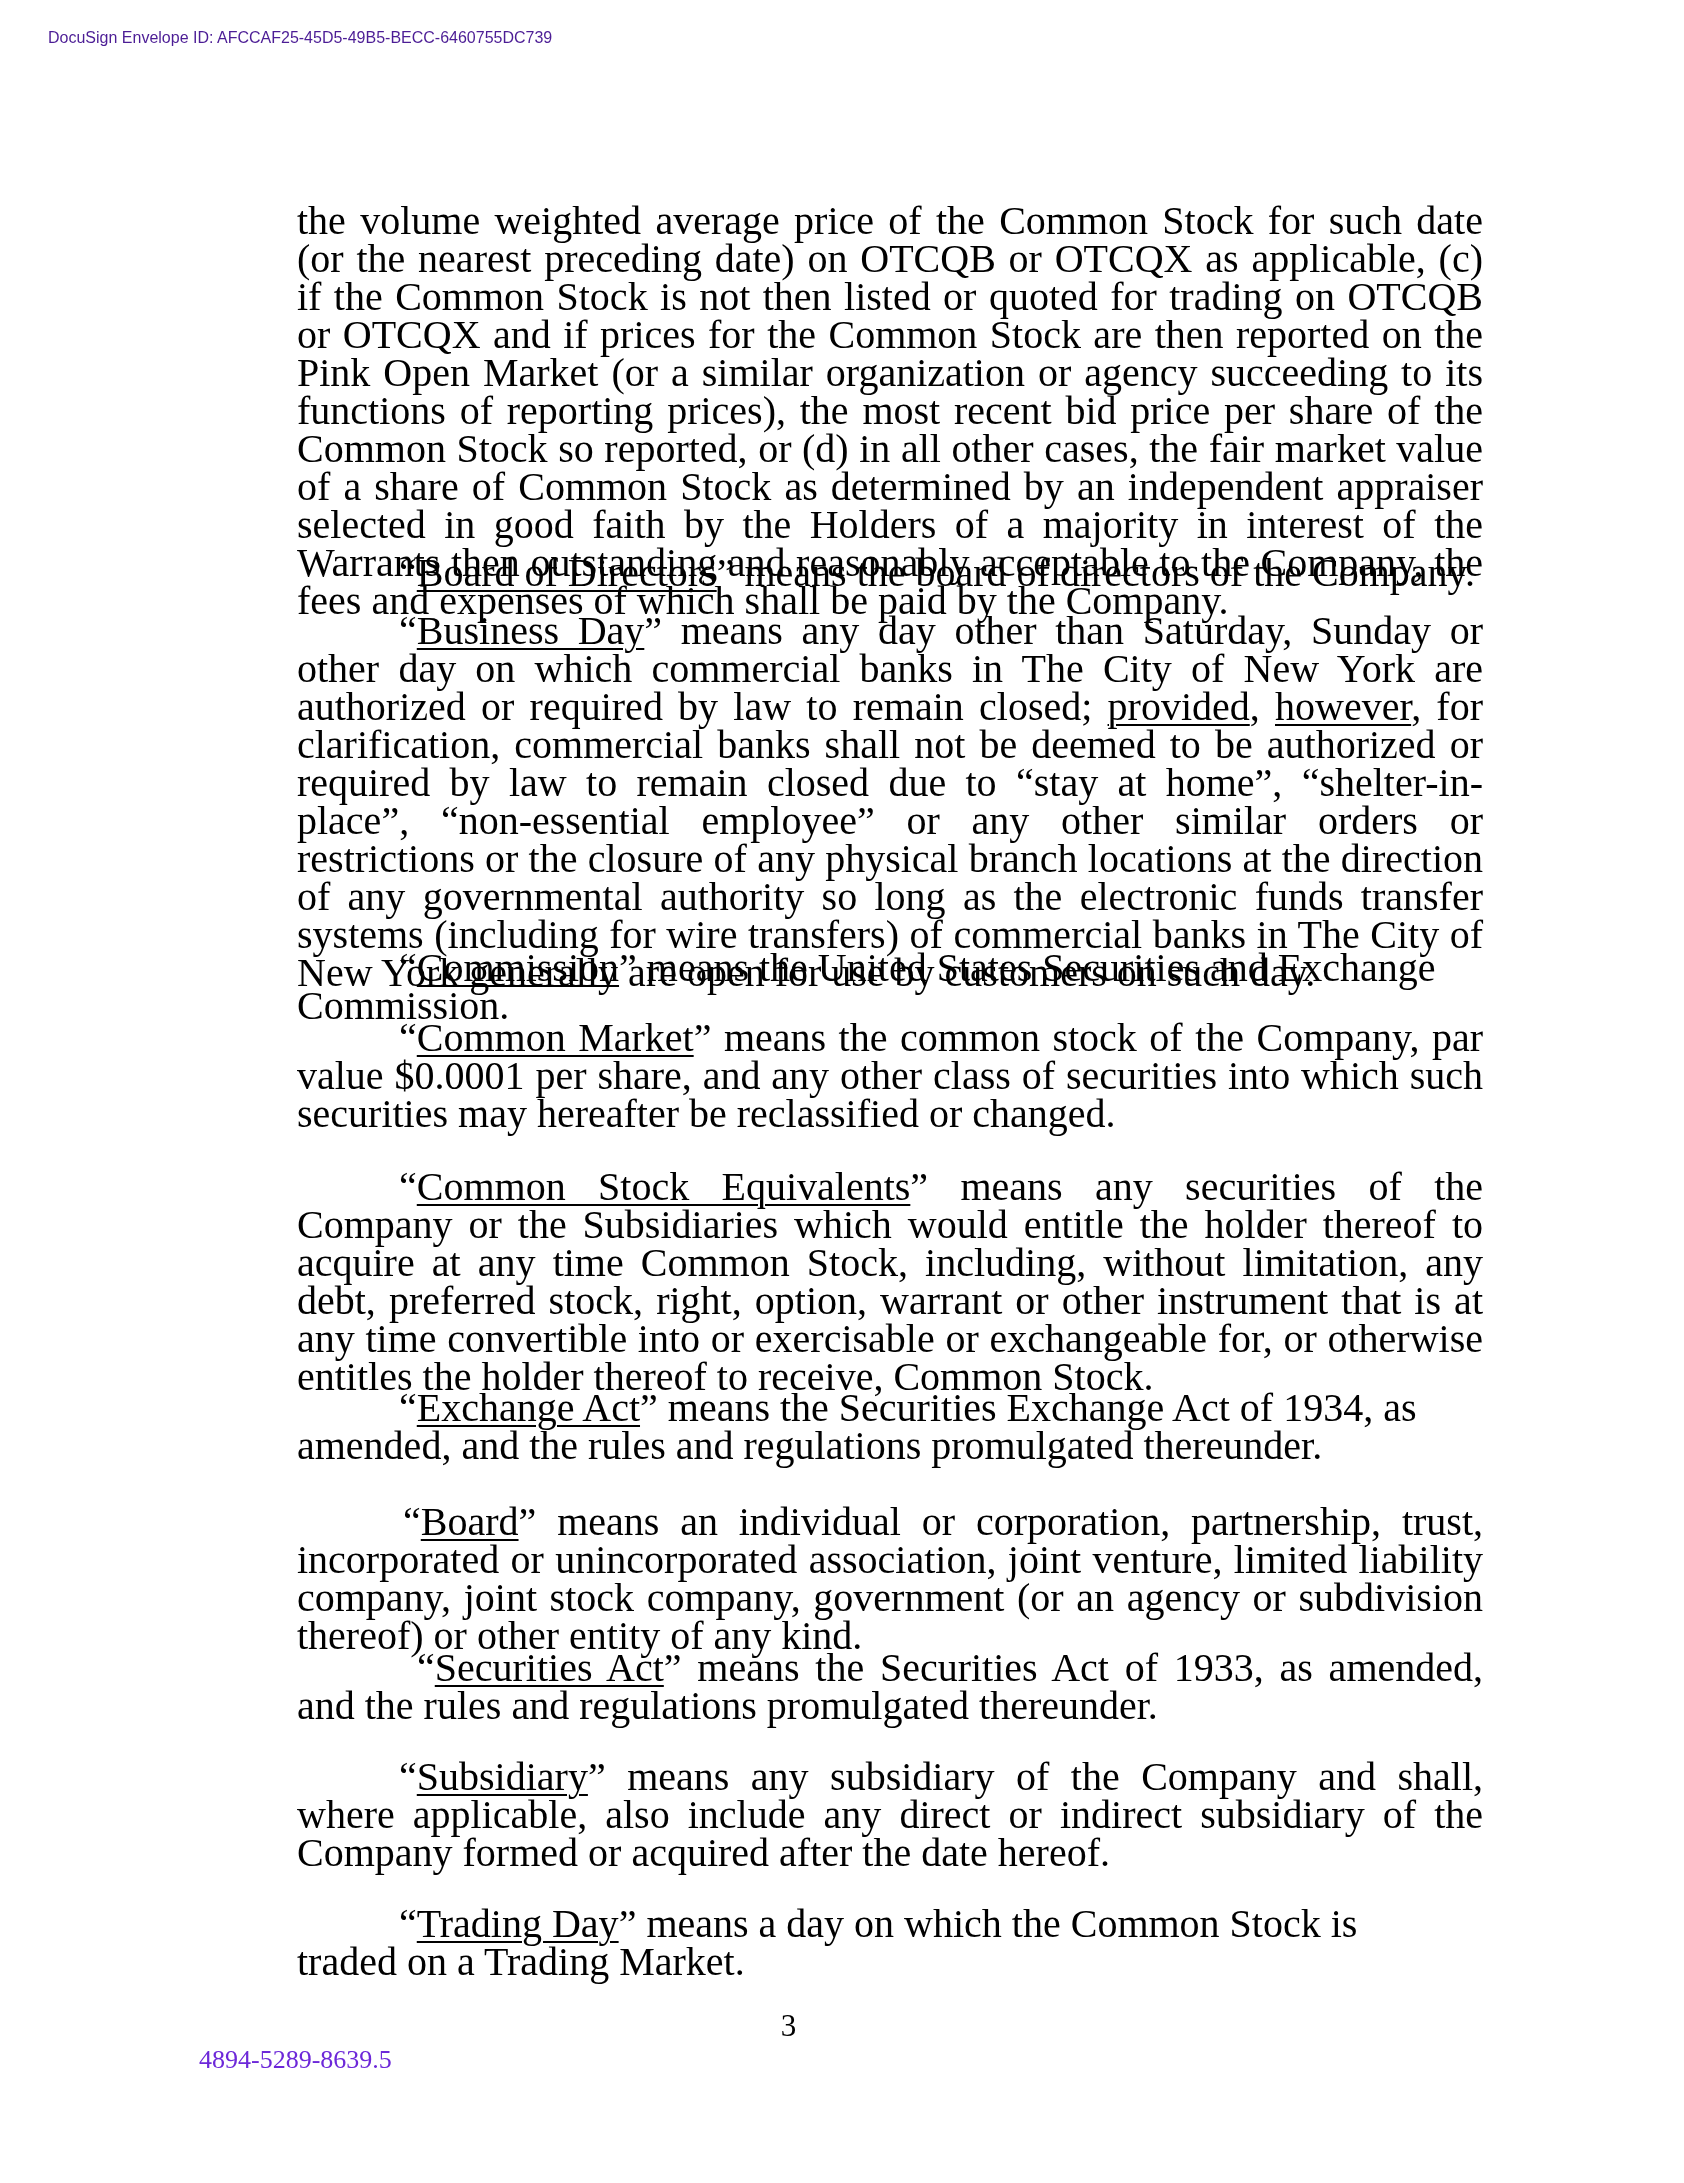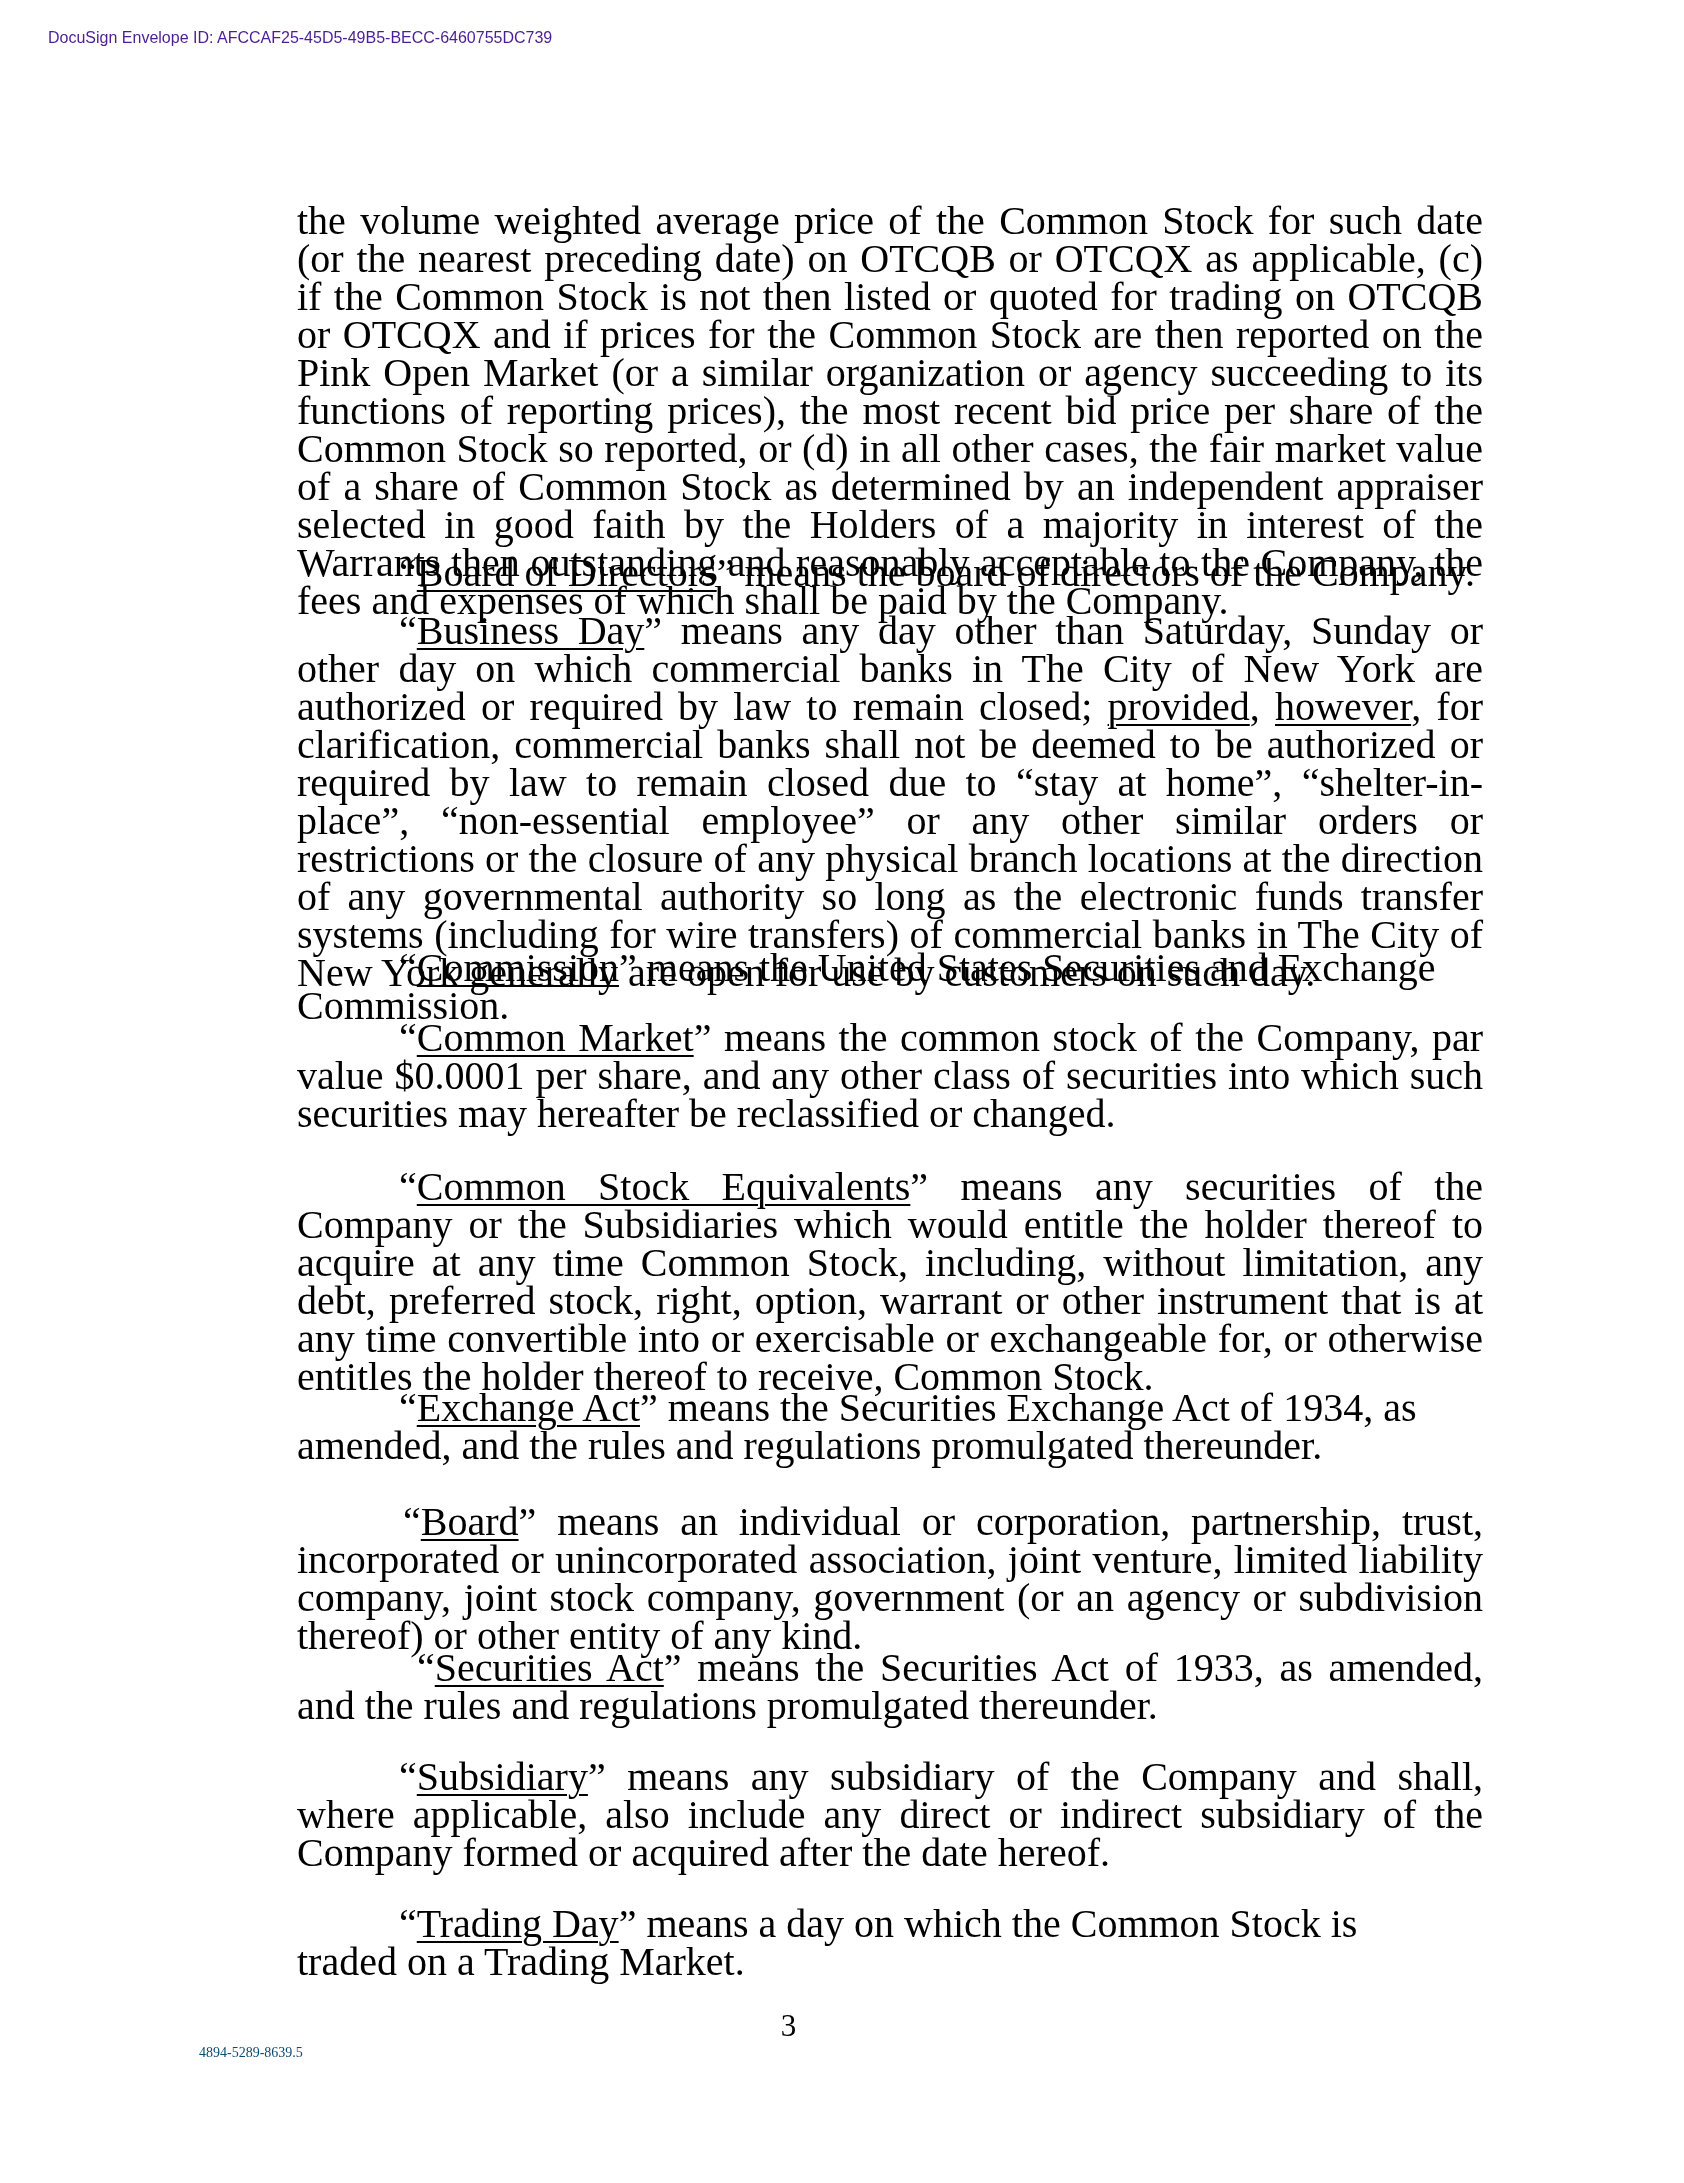--- a/index.html
+++ b/index.html
@@ -18,21 +18,21 @@
   .para.indent2 { text-indent: 106px; }
   .para.indent3 { text-indent: 120px; }
   .para.ragged { text-align: left; }
   u { text-decoration: underline; text-decoration-thickness: 1.8px; text-underline-offset: 3.6px; }
   .pagenum {
     position: absolute; left: 0; width: 1577px; text-align: center; top: 2008px;
     font-family: "Liberation Serif", serif; font-size: 31px; color: #000;
   }
   .footer {
     position: absolute; left: 199px; top: 2045px;
-    font-family: "Liberation Serif", serif; font-size: 14px; color: #0c4a6e;
+    font-family: "Liberation Serif", serif; font-size: 26px; color: #6d28d9;
   }
 </style>
 </head>
 <body>
 
 <div class="envelope">DocuSign Envelope ID: AFCCAF25-45D5-49B5-BECC-6460755DC739</div>
 
 <p class="para" style="top:202px;">the volume weighted average price of the Common Stock for such date (or the nearest preceding date) on OTCQB or OTCQX as applicable, (c) if the Common Stock is not then listed or quoted for trading on OTCQB or OTCQX and if prices for the Common Stock are then reported on the Pink Open Market (or a similar organization or agency succeeding to its functions of reporting prices), the most recent bid price per share of the Common Stock so reported, or (d) in all other cases, the fair market value of a share of Common Stock as determined by an independent appraiser selected in good faith by the Holders of a majority in interest of the Warrants then outstanding and reasonably acceptable to the Company, the fees and expenses of which shall be paid by the Company.</p>
 
 <p class="para indent ragged" style="top:554px;"><span>“</span><u>Board of Directors</u><span>”</span><span> means the board of directors of the Company.</span></p>

